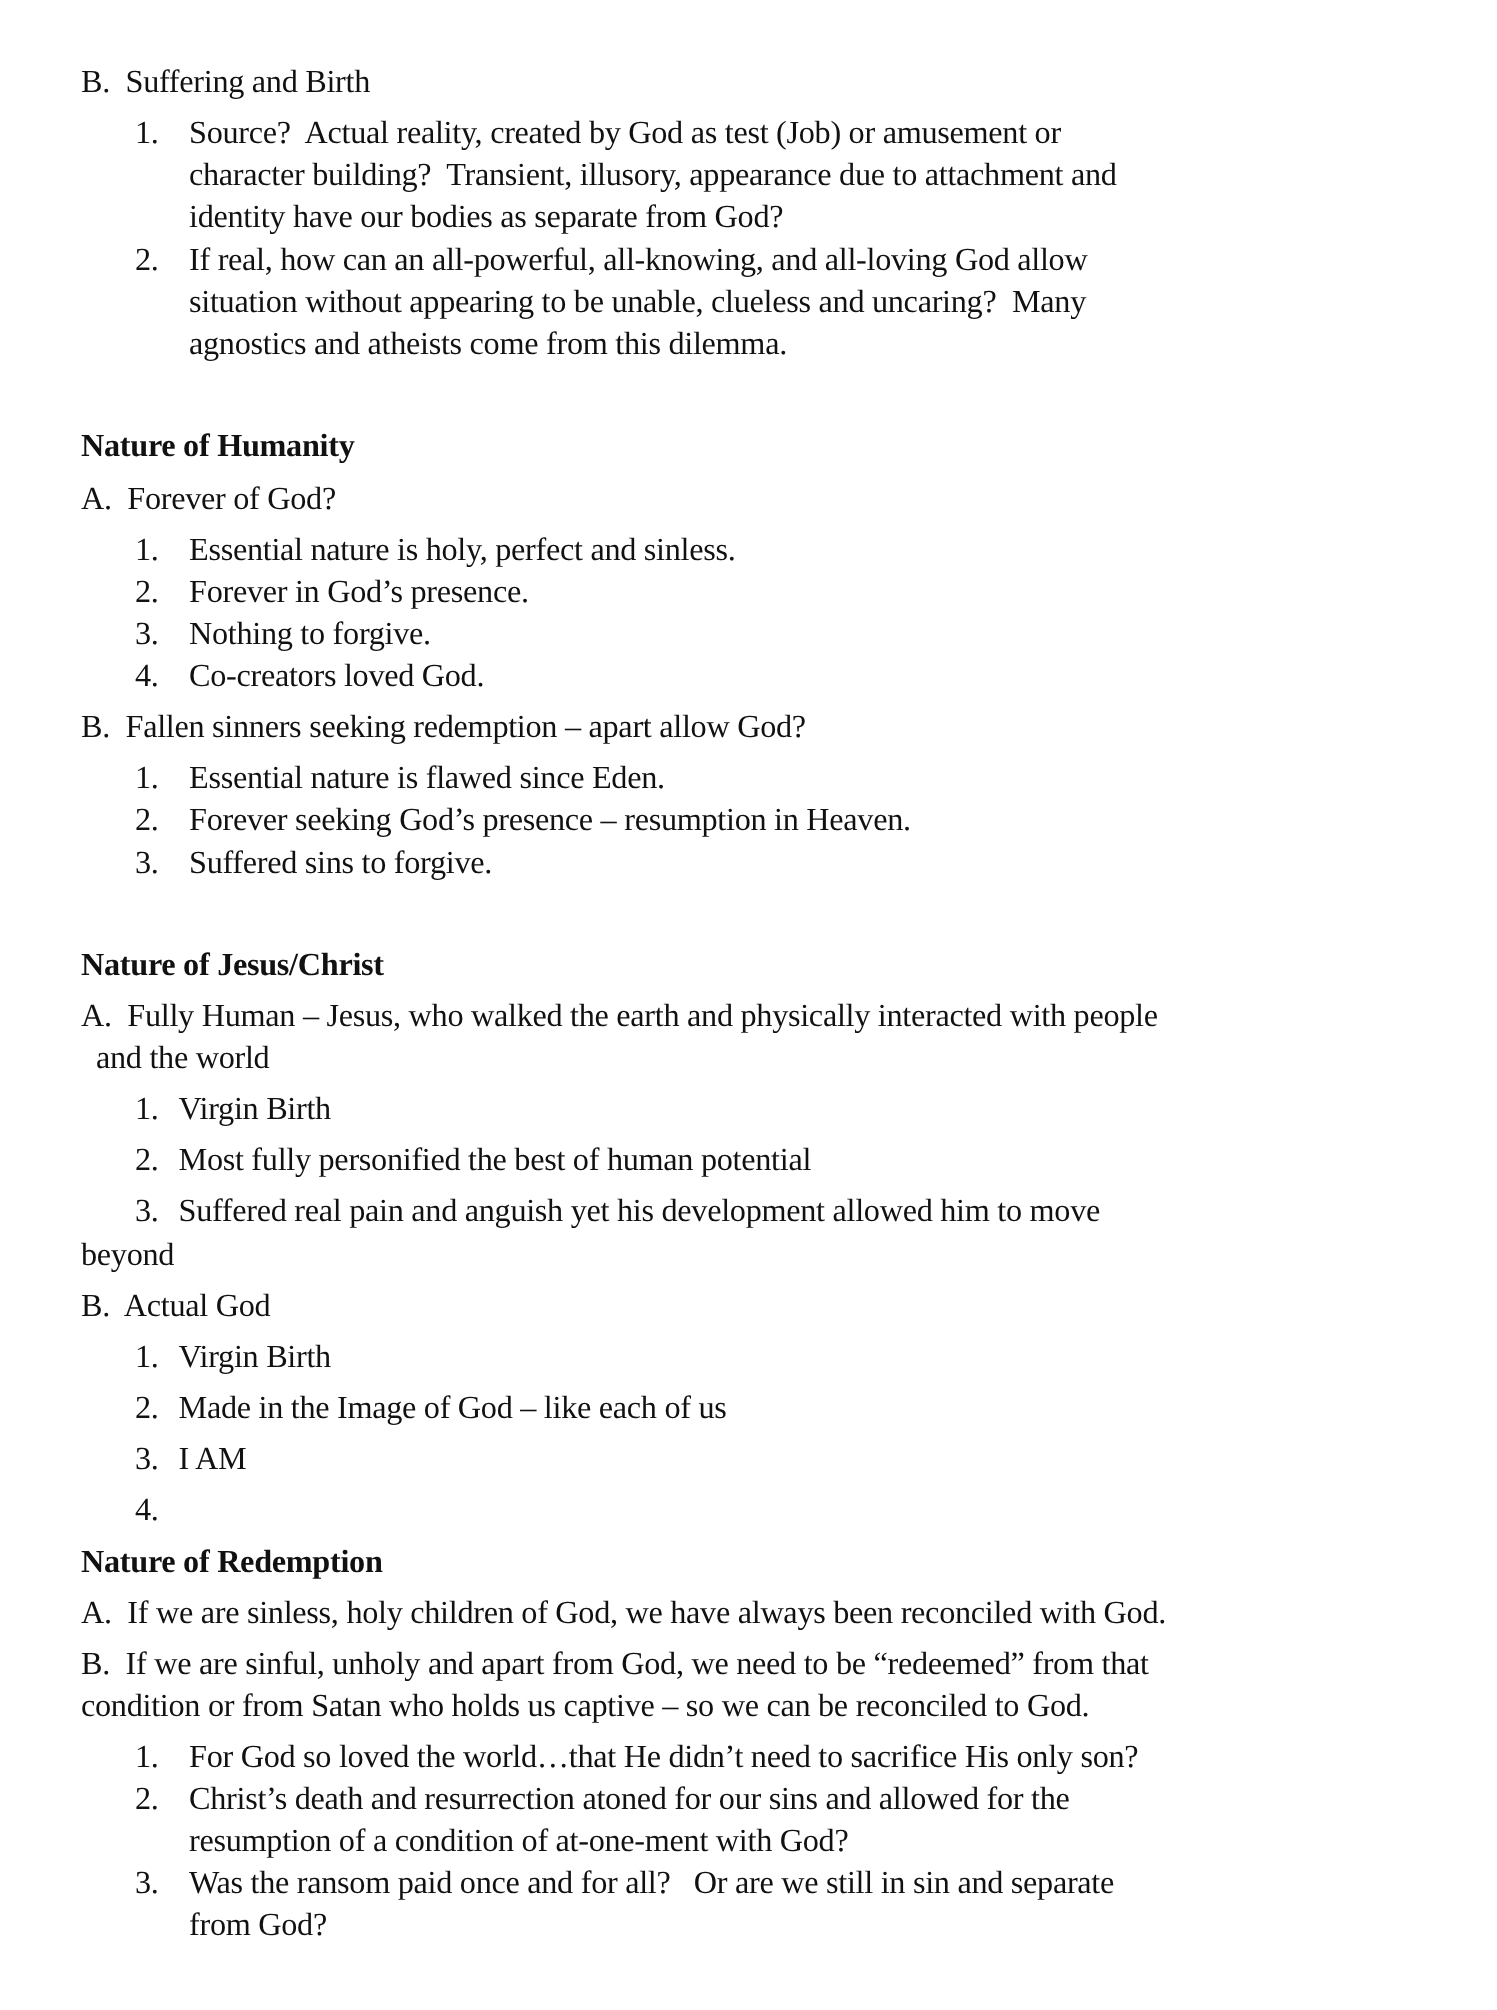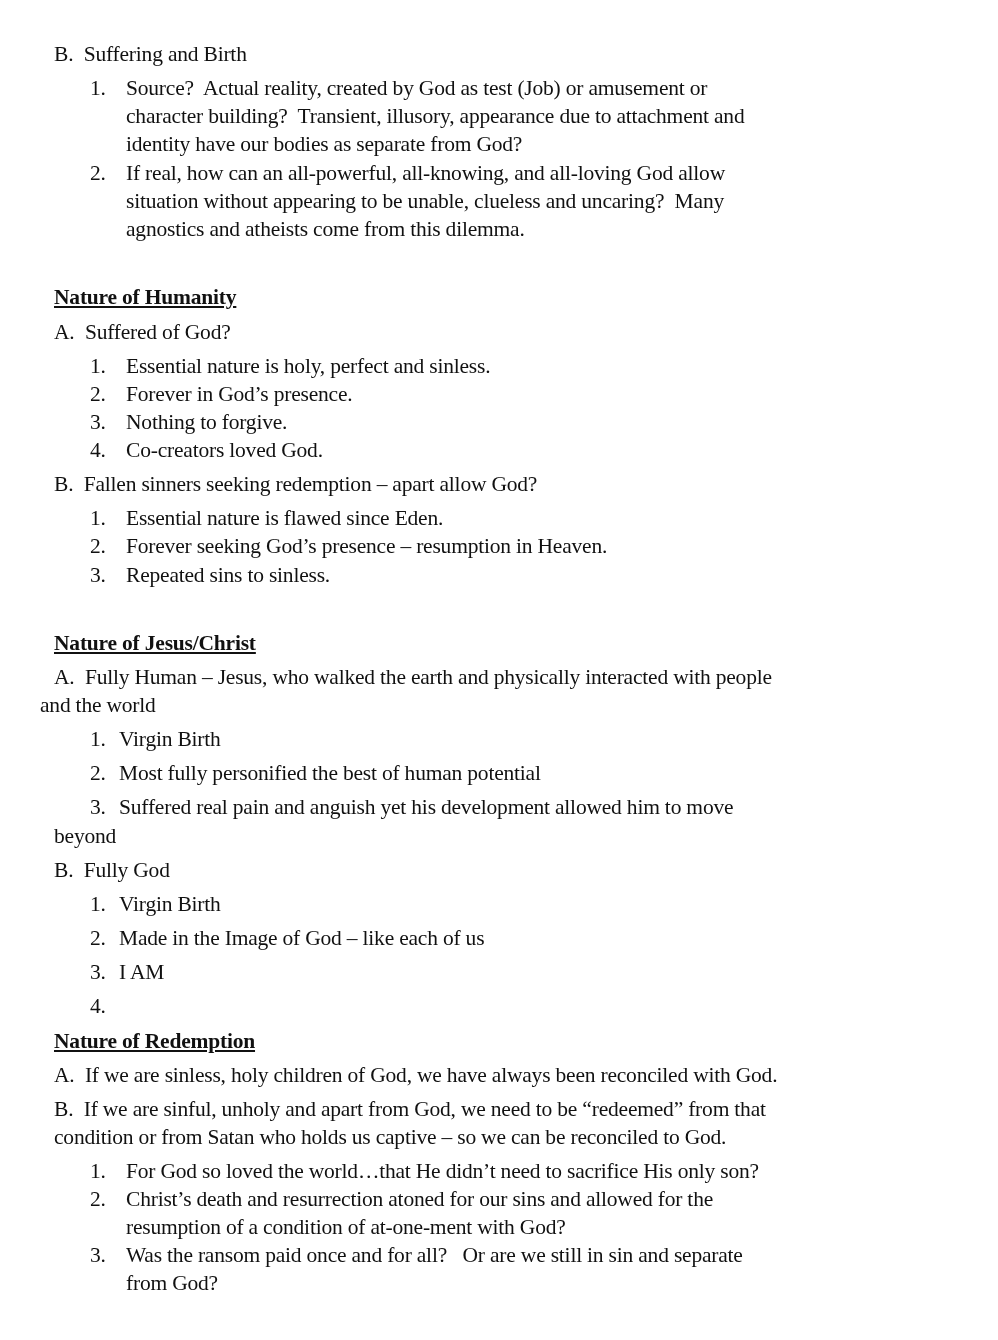--- a/index.html
+++ b/index.html
@@ -2,74 +2,74 @@
 <html><head>
 <meta charset="utf-8">
 <style>
   html, body { margin: 0; padding: 0; background: #ffffff; }
   body {
     width: 998px; height: 1340px; overflow: hidden; position: relative;
     font-family: "Liberation Serif", "DejaVu Serif", serif;
     color: #111111; font-size: 21.5px;
   }
   .ln { position: absolute; white-space: pre; line-height: 28px; letter-spacing: -0.2px; }
-  .bold { font-weight: bold; text-decoration: underline; }
+  .bold { font-weight: bold; }
   .num { position: absolute; width: 30px; }
 </style>
 </head>
 <body>
 
 <div>
 
   <div class="ln" style="left:54px;top:40px"><span>B.</span>  <span>Suffering and Birth</span></div>
 
   <div class="ln num" style="left:90px;top:74px">1.</div>
   <div class="ln" style="left:126px;top:74px">Source?  Actual reality, created by God as test (Job) or amusement or</div>
   <div class="ln" style="left:126px;top:102px">character building?  Transient, illusory, appearance due to attachment and</div>
   <div class="ln" style="left:126px;top:130px">identity have our bodies as separate from God?</div>
 
   <div class="ln num" style="left:90px;top:159px">2.</div>
   <div class="ln" style="left:126px;top:159px">If real, how can an all-powerful, all-knowing, and all-loving God allow</div>
   <div class="ln" style="left:126px;top:187px">situation without appearing to be unable, clueless and uncaring?  Many</div>
   <div class="ln" style="left:126px;top:215px">agnostics and atheists come from this dilemma.</div>
 
   <div class="ln bold" style="left:54px;top:283px">Nature of Humanity</div>
-  <div class="ln" style="left:54px;top:318px"><span>A.</span>  <span>Suffered of God?</span></div>
+  <div class="ln" style="left:54px;top:318px"><span>A.</span>  <span>Forever of God?</span></div>
 
   <div class="ln num" style="left:90px;top:352px">1.</div>
   <div class="ln" style="left:126px;top:352px">Essential nature is holy, perfect and sinless.</div>
   <div class="ln num" style="left:90px;top:380px">2.</div>
   <div class="ln" style="left:126px;top:380px">Forever in God’s presence.</div>
   <div class="ln num" style="left:90px;top:408px">3.</div>
   <div class="ln" style="left:126px;top:408px">Nothing to forgive.</div>
   <div class="ln num" style="left:90px;top:436px">4.</div>
   <div class="ln" style="left:126px;top:436px">Co-creators loved God.</div>
 
   <div class="ln" style="left:54px;top:470px"><span>B.</span>  <span>Fallen sinners seeking redemption – apart allow God?</span></div>
 
   <div class="ln num" style="left:90px;top:504px">1.</div>
   <div class="ln" style="left:126px;top:504px">Essential nature is flawed since Eden.</div>
   <div class="ln num" style="left:90px;top:532px">2.</div>
   <div class="ln" style="left:126px;top:532px">Forever seeking God’s presence – resumption in Heaven.</div>
   <div class="ln num" style="left:90px;top:561px">3.</div>
-  <div class="ln" style="left:126px;top:561px">Repeated sins to sinless.</div>
+  <div class="ln" style="left:126px;top:561px">Suffered sins to forgive.</div>
 
   <div class="ln bold" style="left:54px;top:629px">Nature of Jesus/Christ</div>
   <div class="ln" style="left:54px;top:663px"><span>A.</span>  <span>Fully Human – Jesus, who walked the earth and physically interacted with people</span></div>
-  <div class="ln" style="left:40px;top:691px">and the world</div>
+  <div class="ln" style="left:64px;top:691px">and the world</div>
 
   <div class="ln num" style="left:90px;top:725px">1.</div>
   <div class="ln" style="left:119px;top:725px">Virgin Birth</div>
   <div class="ln num" style="left:90px;top:759px">2.</div>
   <div class="ln" style="left:119px;top:759px">Most fully personified the best of human potential</div>
   <div class="ln num" style="left:90px;top:793px">3.</div>
   <div class="ln" style="left:119px;top:793px">Suffered real pain and anguish yet his development allowed him to move</div>
   <div class="ln" style="left:54px;top:822px">beyond</div>
 
-  <div class="ln" style="left:54px;top:856px"><span>B.</span>  <span>Fully God</span></div>
+  <div class="ln" style="left:54px;top:856px"><span>B.</span>  <span>Actual God</span></div>
 
   <div class="ln num" style="left:90px;top:890px">1.</div>
   <div class="ln" style="left:119px;top:890px">Virgin Birth</div>
   <div class="ln num" style="left:90px;top:924px">2.</div>
   <div class="ln" style="left:119px;top:924px">Made in the Image of God – like each of us</div>
   <div class="ln num" style="left:90px;top:958px">3.</div>
   <div class="ln" style="left:119px;top:958px">I AM</div>
   <div class="ln num" style="left:90px;top:992px">4.</div>
   <div class="ln" style="left:119px;top:992px"></div>
 

